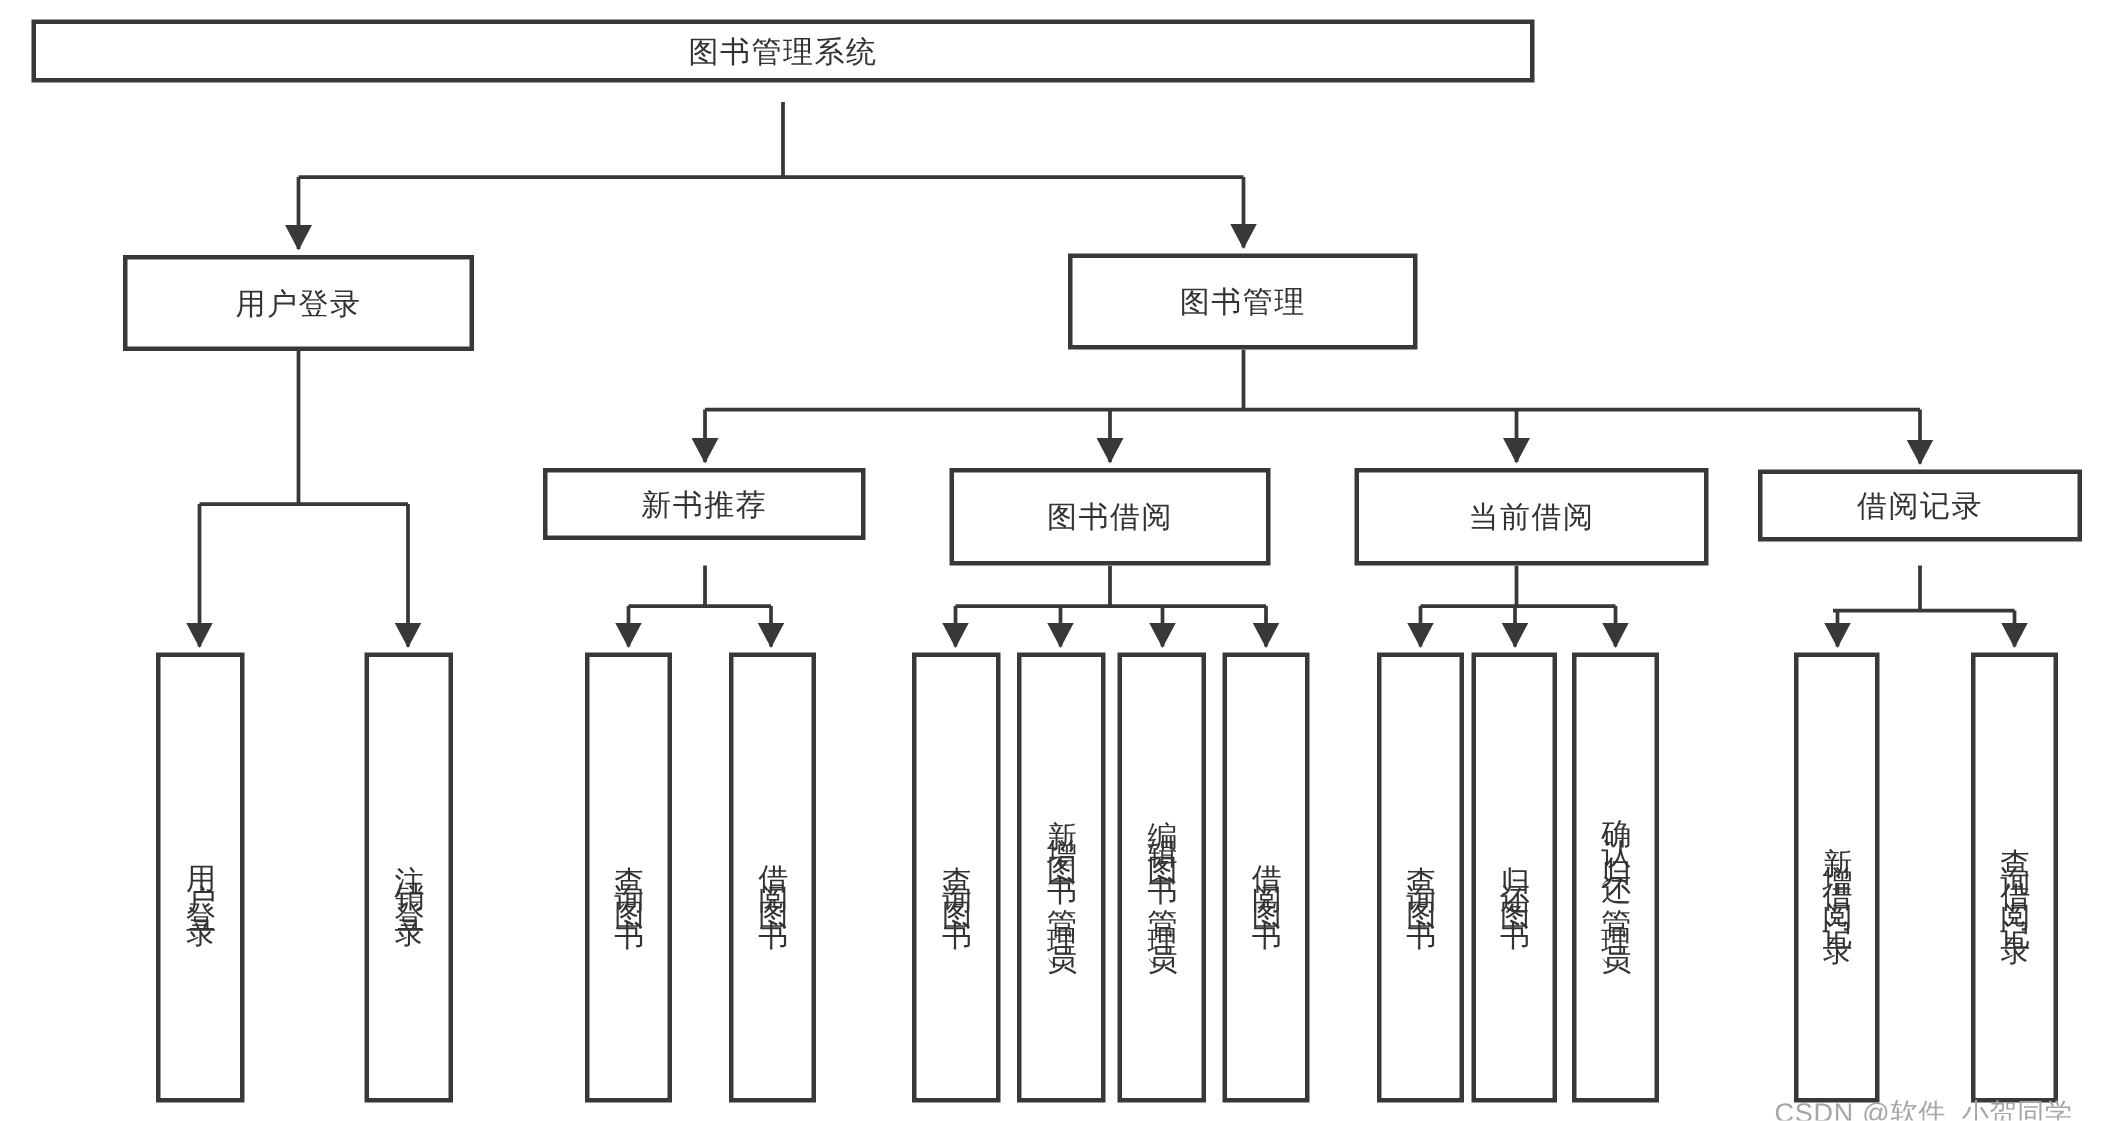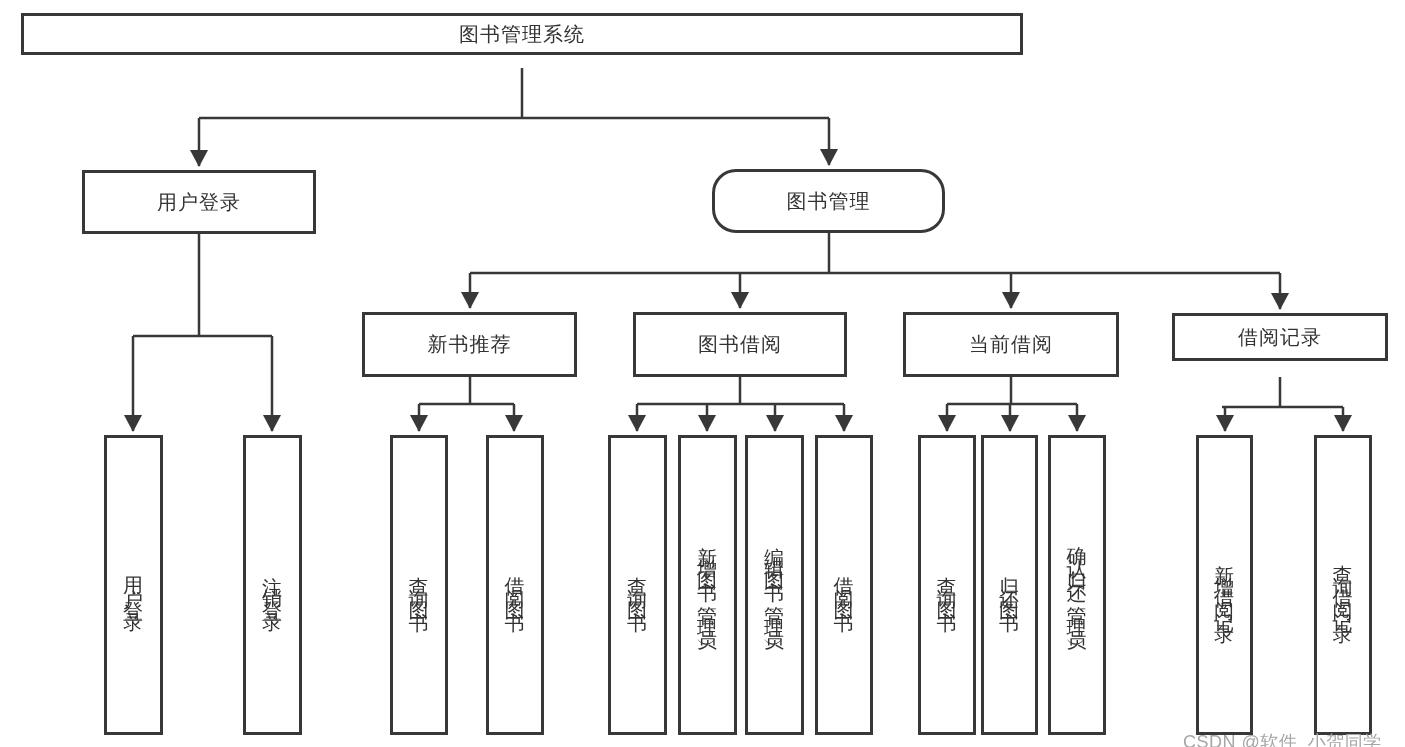--- a/index.html
+++ b/index.html
@@ -53,25 +53,25 @@
     <path d="M947,404 V431" fill="none" stroke="#383838" stroke-width="2.5" marker-end="url(#ah)"></path>
     <path d="M1010,404 V431" fill="none" stroke="#383838" stroke-width="2.5" marker-end="url(#ah)"></path>
     <path d="M1077,404 V431" fill="none" stroke="#383838" stroke-width="2.5" marker-end="url(#ah)"></path>
     <path d="M1225,407 V431" fill="none" stroke="#383838" stroke-width="2.5" marker-end="url(#ah)"></path>
     <path d="M1343,407 V431" fill="none" stroke="#383838" stroke-width="2.5" marker-end="url(#ah)"></path>
   </svg>
 
   <div class="node" style="left:21px; top:13px; width:1002px; height:42px;">图书管理系统</div>
 
   <div class="node" style="left:82px; top:170px; width:234px; height:64px;">用户登录</div>
-  <div class="node" style="left:712px; top:169px; width:233px; height:64px;border-radius:24px;">图书管理</div>
+  <div class="node" style="left:712px; top:169px; width:233px; height:64px;">图书管理</div>
 
-  <div class="node" style="left:362px; top:312px; width:215px; height:65px;">新书推荐</div>
+  <div class="node" style="left:362px; top:312px; width:215px; height:48px;">新书推荐</div>
   <div class="node" style="left:633px; top:312px; width:214px; height:65px;">图书借阅</div>
-  <div class="node" style="left:903px; top:312px; width:216px; height:65px;">当前借阅</div>
+  <div class="node" style="left:903px; top:312px; width:236px; height:65px;">当前借阅</div>
   <div class="node" style="left:1172px; top:313px; width:216px; height:48px;">借阅记录</div>
 
   <div class="node leaf" style="left:104px; top:435px; width:59px; height:300px;">用户登录</div>
   <div class="node leaf" style="left:243px; top:435px; width:59px; height:300px;">注销登录</div>
 
   <div class="node leaf" style="left:390px; top:435px; width:58px; height:300px;">查询图书</div>
   <div class="node leaf" style="left:486px; top:435px; width:58px; height:300px;">借阅图书</div>
 
   <div class="node leaf" style="left:608px; top:435px; width:59px; height:300px;">查询图书</div>
   <div class="node leaf" style="left:678px; top:435px; width:59px; height:300px;">新增图书（管理员）</div>

